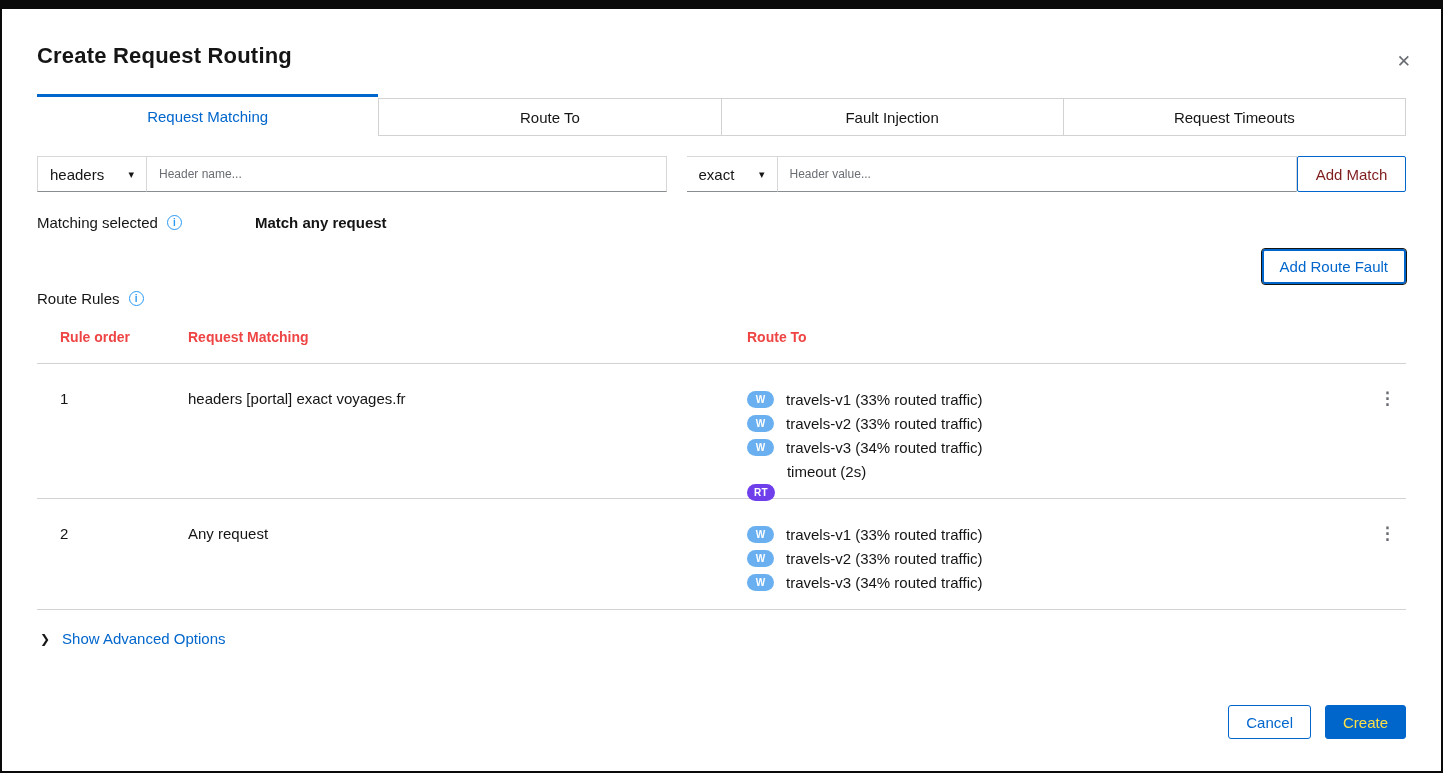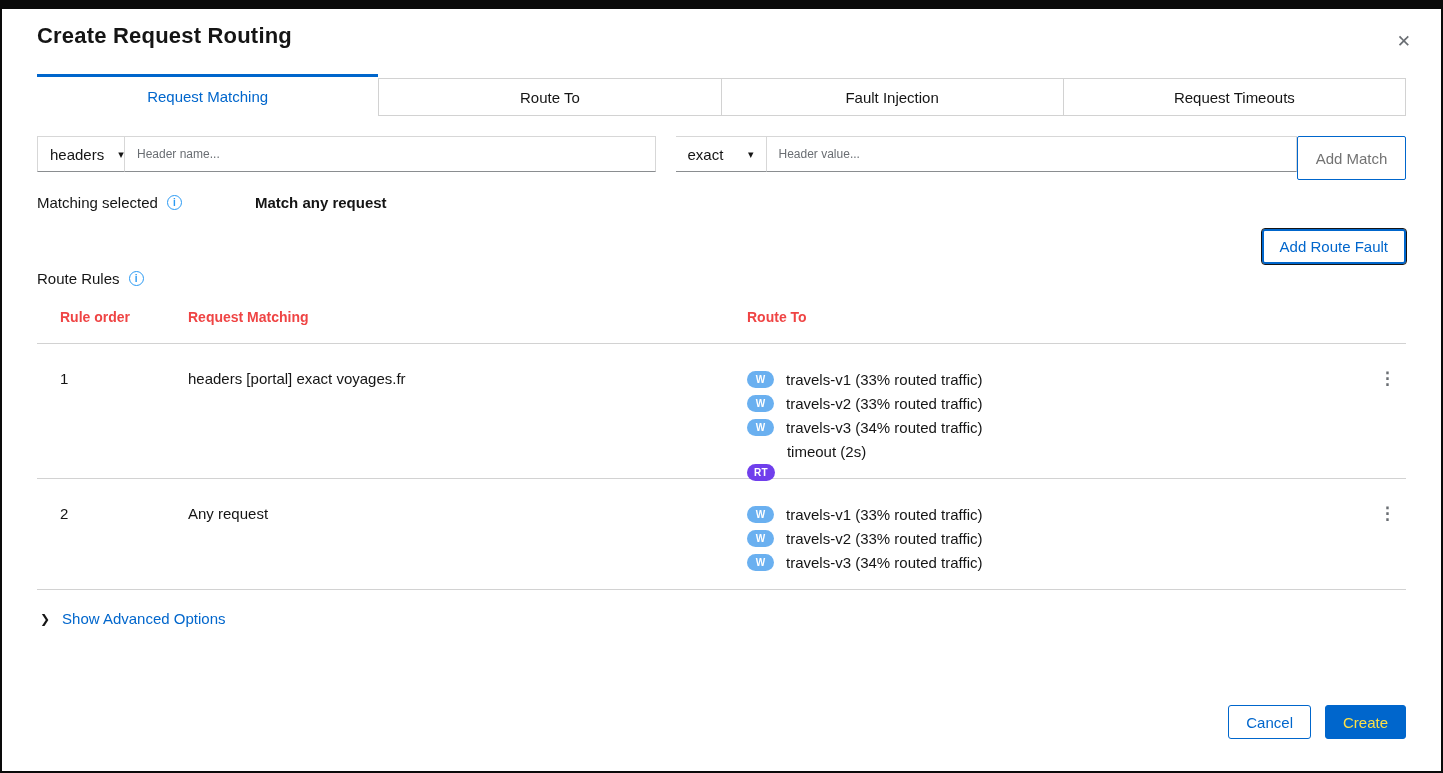--- a/index.html
+++ b/index.html
@@ -16,21 +16,21 @@
     background: #ffffff;
     display: flex;
     flex-direction: column;
   }
 
   
   .modal-header {
     display: flex;
     justify-content: space-between;
     align-items: flex-start;
-    padding: 14px 24px 0 35px;
+    padding: 34px 24px 0 35px;
   }
   .modal-title {
     font-size: 22px;
     font-weight: 700;
     color: #151515;
     letter-spacing: 0.2px;
   }
   .close-btn {
     border: none;
     background: transparent;
@@ -81,44 +81,44 @@
     border-bottom-color: #8a8d90;
     background: #fff;
     font-size: 15px;
     color: #151515;
     display: flex;
     align-items: center;
     padding: 0 12px;
   }
   .pf-select { justify-content: space-between; cursor: pointer; }
   .pf-select .caret { font-size: 11px; color: #151515; margin-left: 14px; }
-  .sel-category { width: 88px; }
+  .sel-category { width: 110px; }
   .sel-operator { width: 91px; margin-left: 20px; }
   .pf-input { flex: 1 1 0; border-left: none; }
   .pf-input input {
     border: none; outline: none; width: 100%;
     font-size: 12px; color: #151515;
     font-family: "Liberation Sans", sans-serif;
     background: transparent;
   }
   .pf-input input::placeholder { color: #6a6e73; }
   .sel-operator { border-left: none; }
   .btn {
     font-family: "Liberation Sans", sans-serif;
     font-size: 15px;
     border-radius: 3px;
     cursor: pointer;
   }
   .btn-add-match {
     width: 109px;
-    height: 44px;
+    height: 36px;
     background: #fff;
     border: 1px solid #0066cc;
     border-radius: 2px;
-    color: #737373;
+    color: #7f1d1d;
   }
 
   
   .matching-row {
     display: flex;
     align-items: center;
     margin: 22px 35px 0 35px;
     font-size: 15px;
     color: #151515;
   }

